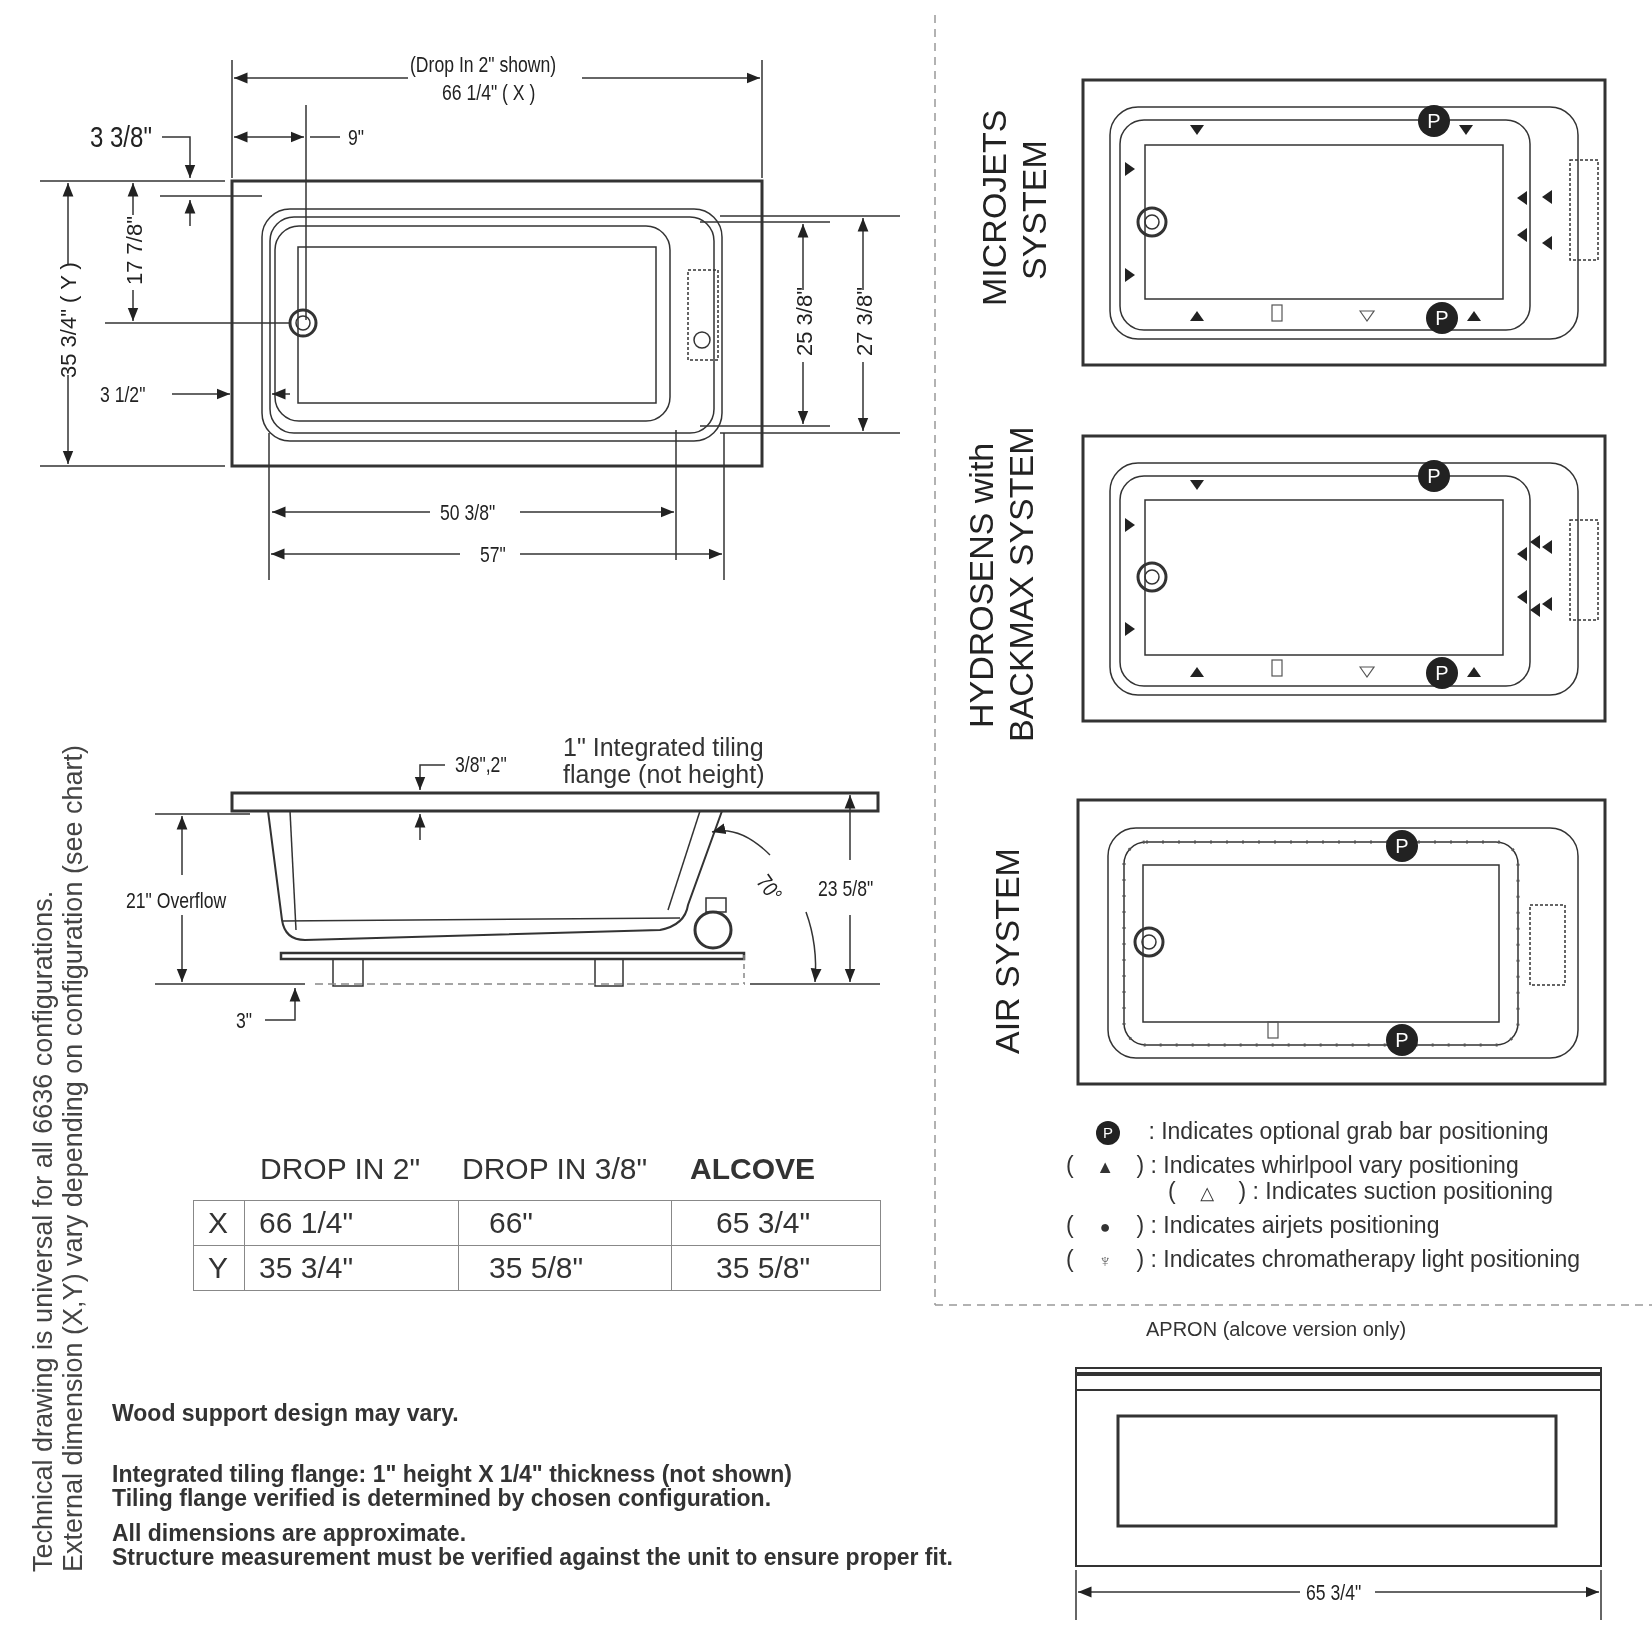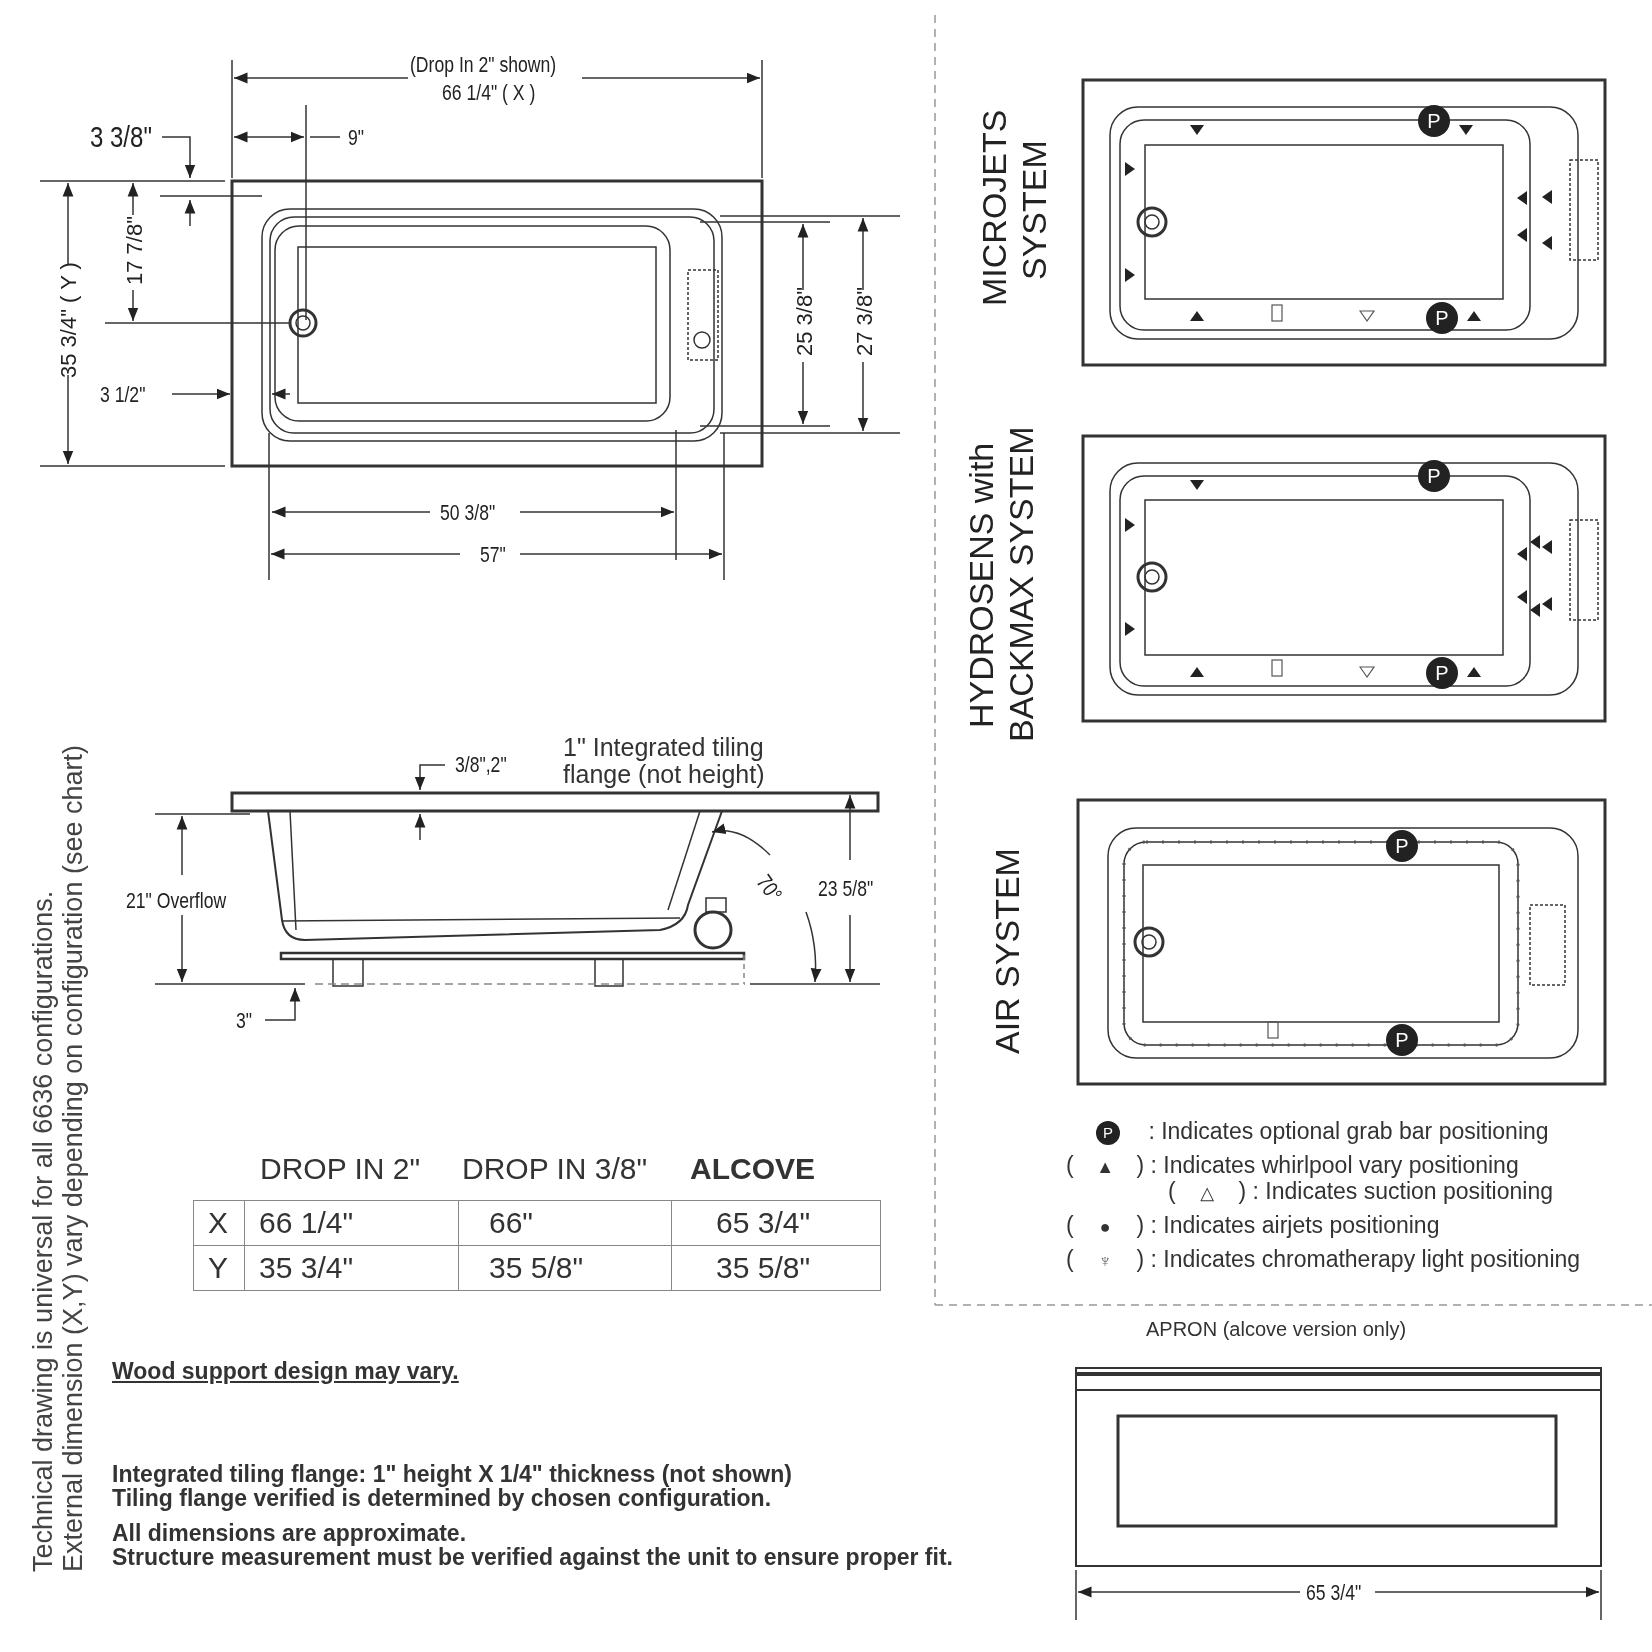--- a/index.html
+++ b/index.html
@@ -221,21 +221,21 @@
     <td>35 3/4"</td>
     <td style="padding-left:30px;">35 5/8"</td>
     <td style="padding-left:44px;">35 5/8"</td>
   </tr>
 </tbody>
   </table>
 
 <div class="abs vt" style="left:28px;top:1572px;font-size:27px;color:#444;">Technical drawing is universal for all 6636 configurations.</div>
 <div class="abs vt" style="left:58px;top:1572px;font-size:27px;color:#444;">External dimension (X,Y) vary depending on configuration (see chart)</div>
 
-<div class="note" style="top:1358px;text-decoration:underline;">Wood support design may vary.</div>
+<div class="note" style="top:1400px;">Wood support design may vary.</div>
 <div class="note" style="top:1461px;">Integrated tiling flange: 1" height X 1/4" thickness (not shown)</div>
 <div class="note" style="top:1485px;">Tiling flange verified is determined by chosen configuration.</div>
 <div class="note" style="top:1520px;">All dimensions are approximate.</div>
 <div class="note" style="top:1544px;">Structure measurement must be verified against the unit to ensure proper fit.</div>
 
 <div class="abs big vt" style="left:975px;top:306px;font-size:34px;">MICROJETS</div>
 <div class="abs big vt" style="left:1015px;top:280px;font-size:34px;">SYSTEM</div>
 <div class="abs big vt" style="left:962px;top:728px;font-size:34px;">HYDROSENS with</div>
 <div class="abs big vt" style="left:1002px;top:742px;font-size:34px;">BACKMAX SYSTEM</div>
 <div class="abs big vt" style="left:988px;top:1054px;font-size:34px;">AIR SYSTEM</div>

